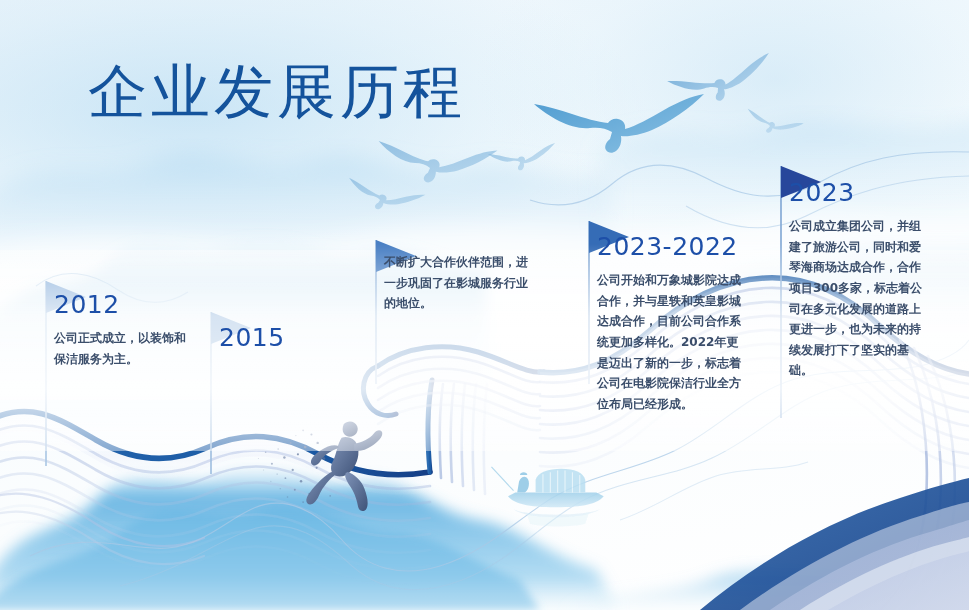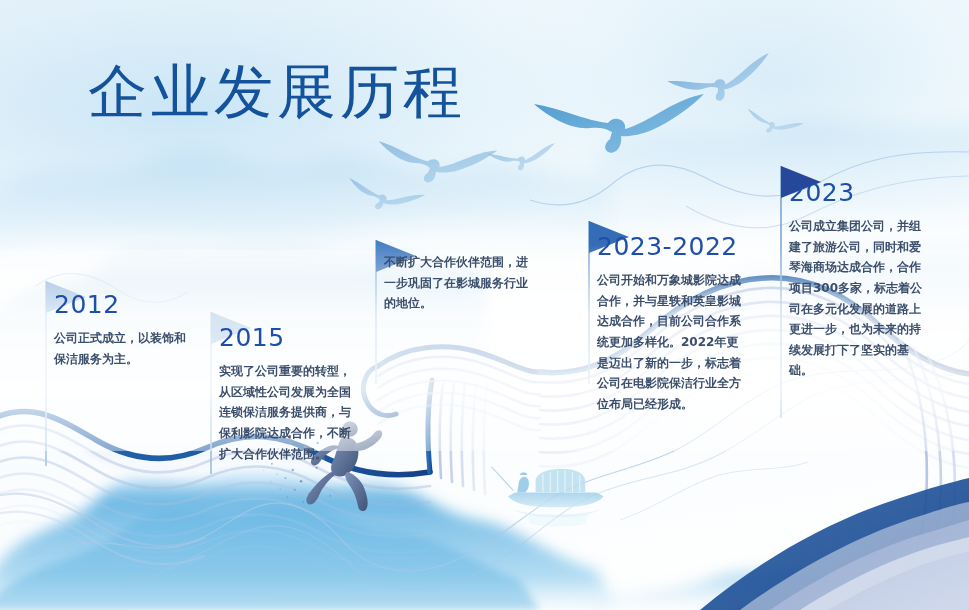--- a/index.html
+++ b/index.html
@@ -488,21 +488,20 @@
 
   <div class="page-title">企业发展历程</div>
 
   <div class="milestone m-2012">
     <div class="year">2012</div>
     <div class="desc">公司正式成立，以装饰和保洁服务为主。</div>
   </div>
 
   <div class="milestone m-2015">
     <div class="year">2015</div>
-    <div class="desc">实现了公司重要的转型，从区域性公司发展为全国连锁保洁服务提供商，与保利影院达成合作，不断扩大合作伙伴范围。</div>
   </div>
 
   <div class="milestone m-2019">
     <div class="desc">不断扩大合作伙伴范围，进一步巩固了在影城服务行业的地位。</div>
   </div>
 
   <div class="milestone m-2021">
     <div class="year">2023-2022</div>
     <div class="desc">公司开始和万象城影院达成合作，并与星轶和英皇影城达成合作，目前公司合作系统更加多样化。2022年更是迈出了新的一步，标志着公司在电影院保洁行业全方位布局已经形成。</div>
   </div>

